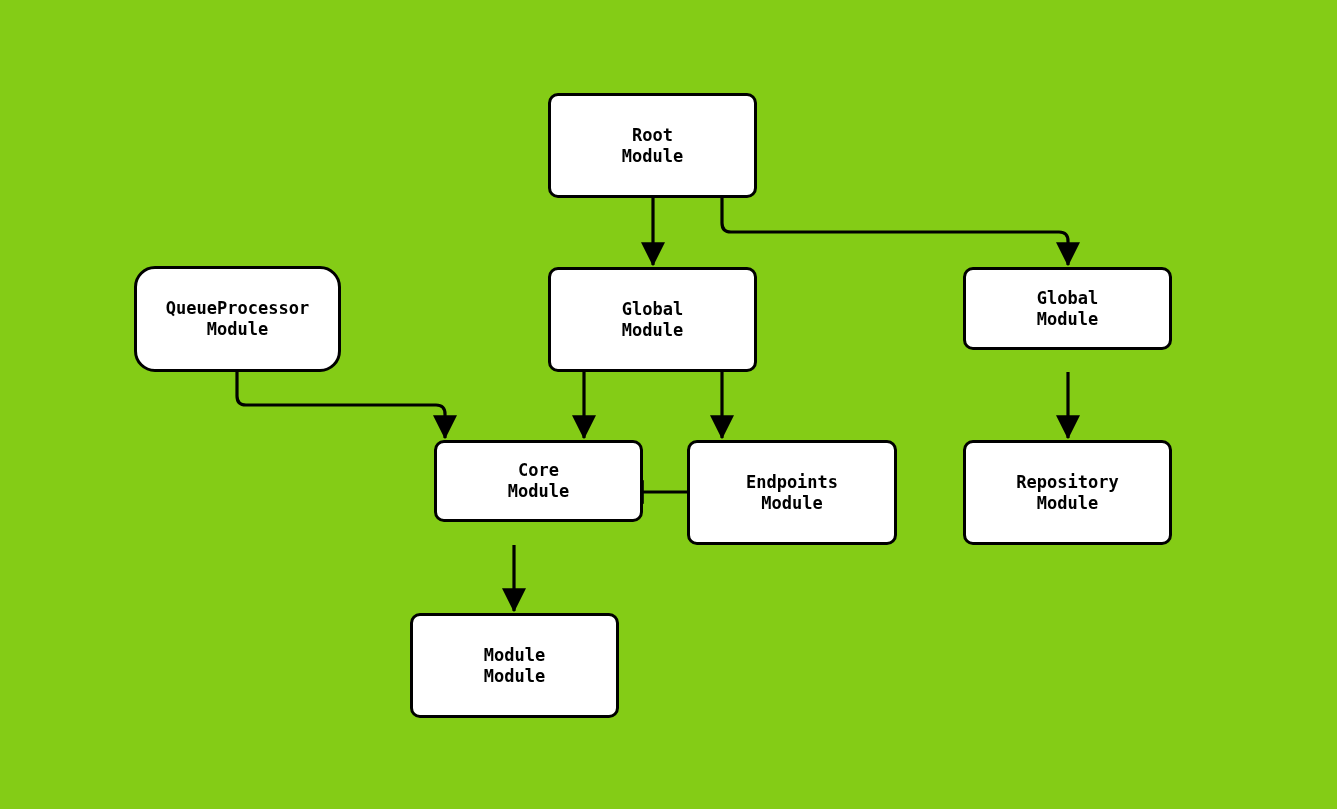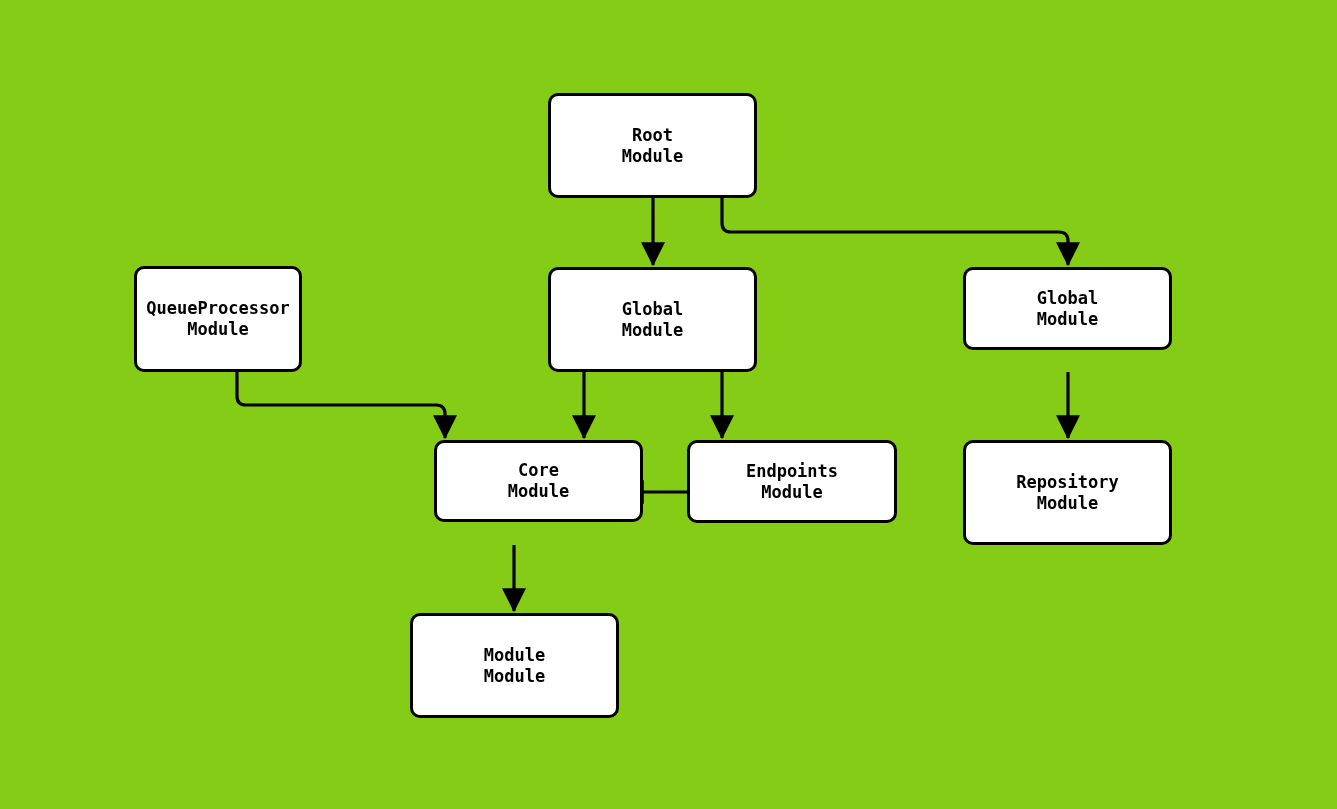--- a/index.html
+++ b/index.html
@@ -66,37 +66,37 @@
         <path class="edge" d="M687,492 L621,492" marker-end="url(#arrowhead)"></path>
         <path class="edge" d="M1068,372 L1068,438" marker-end="url(#arrowhead)"></path>
         <path class="edge" d="M514,545 L514,611" marker-end="url(#arrowhead)"></path>
       </g>
   </svg>
 
   <div class="node" style="left: 548px; top: 93px; width: 209px; height: 105px;">
     <div class="label"><span>Root</span><br><span>Module</span></div>
   </div>
 
-  <div class="node" style="left: 134px; top: 266px; width: 168px; height: 106px;">
+  <div class="node" style="left: 134px; top: 266px; width: 207px; height: 106px; border-radius: 21px;">
     <div class="label"><span>QueueProcessor</span><br><span>Module</span></div>
   </div>
 
   <div class="node" style="left: 548px; top: 267px; width: 209px; height: 105px;">
     <div class="label"><span>Global</span><br><span>Module</span></div>
   </div>
 
   <div class="node" style="left: 963px; top: 267px; width: 209px; height: 83px; text-align: right;">
     <div class="label"><span>Global</span><br><span>Module</span></div>
   </div>
 
   <div class="node" style="left: 434px; top: 440px; width: 209px; height: 82px;">
     <div class="label"><span>Core</span><br><span>Module</span></div>
   </div>
 
-  <div class="node" style="left: 687px; top: 440px; width: 210px; height: 83px;">
+  <div class="node" style="left: 687px; top: 440px; width: 210px; height: 105px;">
     <div class="label"><span>Endpoints</span><br><span>Module</span></div>
   </div>
 
   <div class="node" style="left: 963px; top: 440px; width: 209px; height: 105px;">
     <div class="label"><span>Repository</span><br><span>Module</span></div>
   </div>
 
   <div class="node" style="left: 410px; top: 613px; width: 209px; height: 105px;">
     <div class="label"><span>Module</span><br><span>Module</span></div>
   </div>

